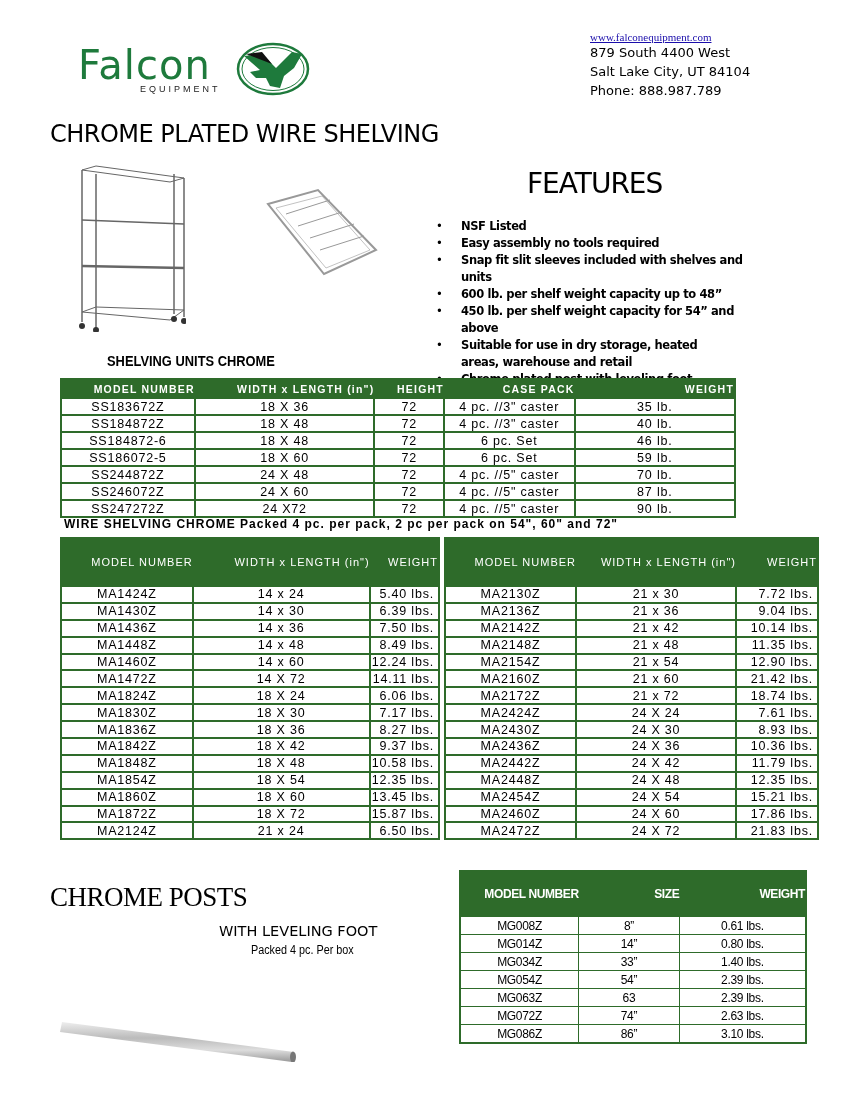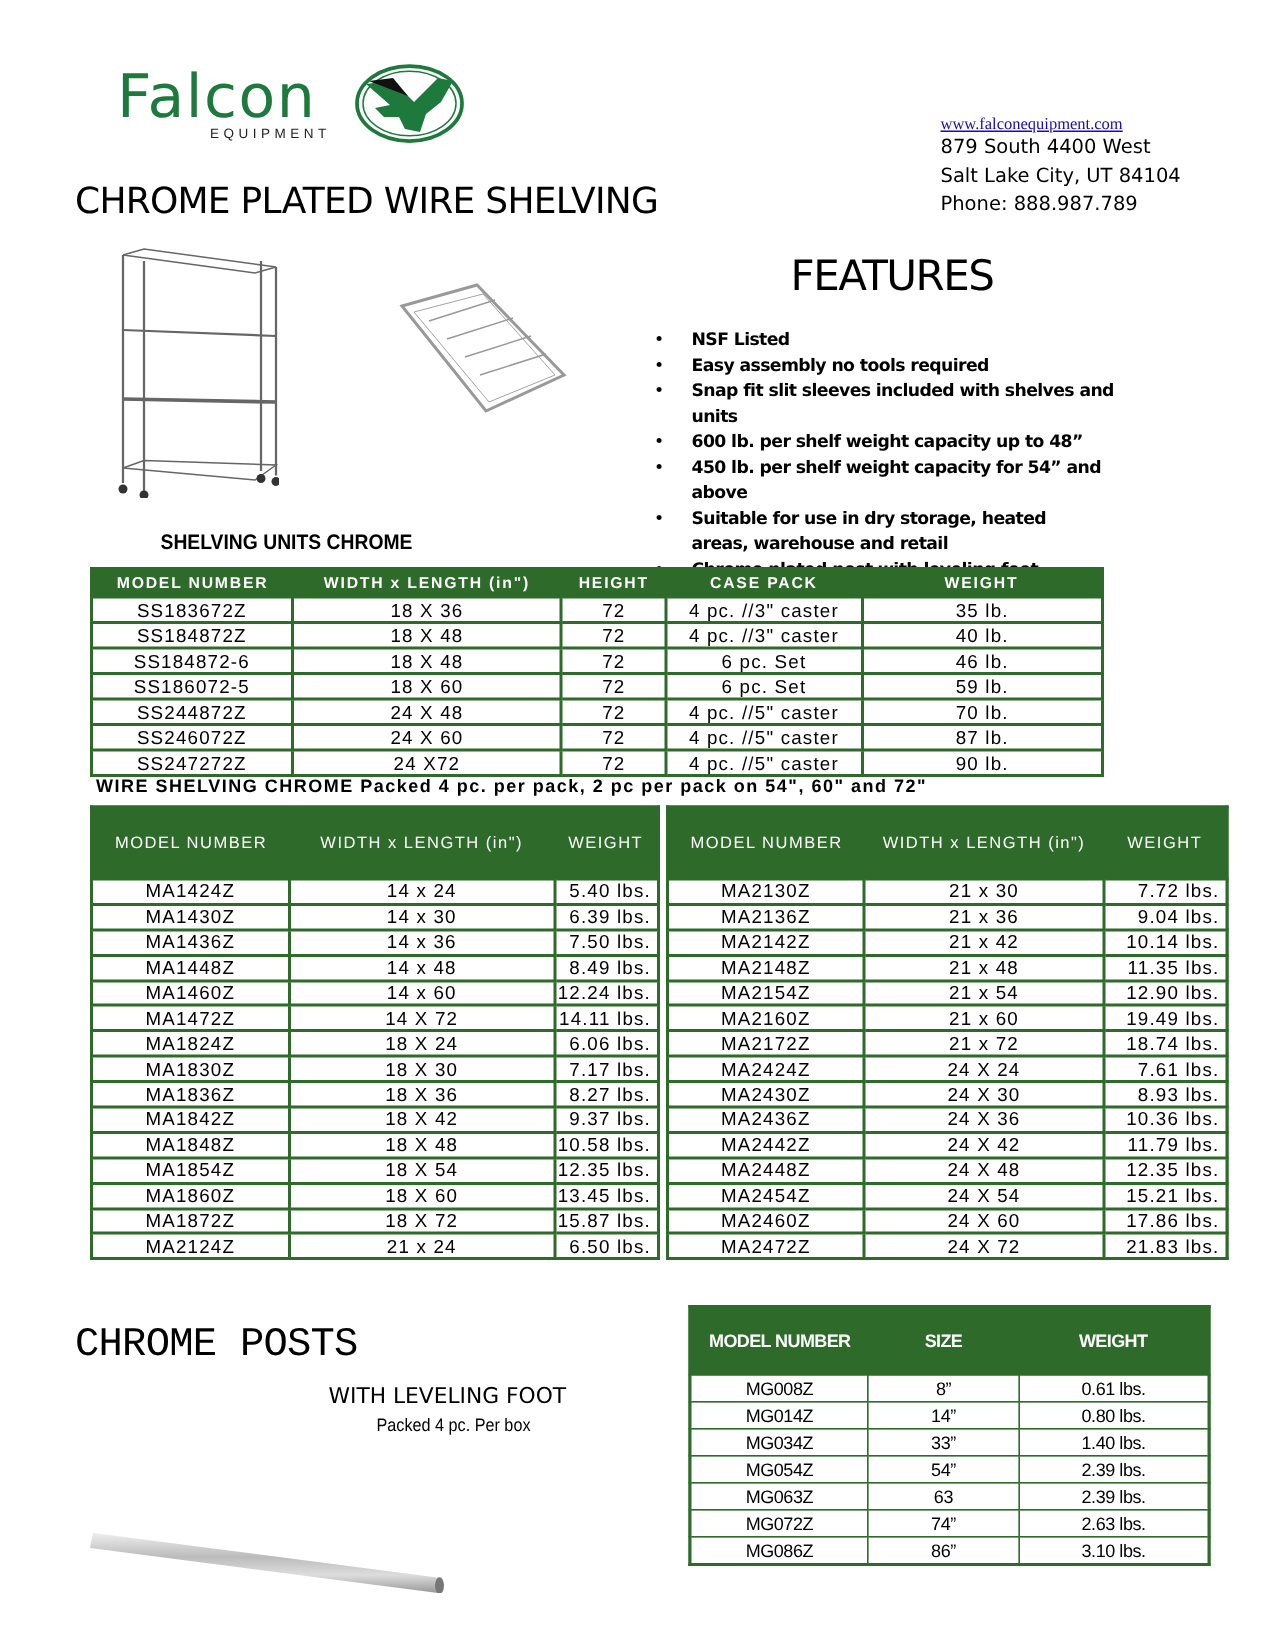--- a/index.html
+++ b/index.html
@@ -6,55 +6,55 @@
   body { width: 850px; height: 1100px; position: relative; overflow: hidden; font-family: "Liberation Sans", sans-serif; color: #000; }
   .abs { position: absolute; }
 
   
   .logo { left: 78px; top: 40px; width: 235px; height: 60px; }
   .logo-word { position: absolute; left: 0; top: 2px; font-family: "DejaVu Sans", sans-serif; font-weight: normal; font-size: 40px; color: #1e7a3c; letter-spacing: 1px; }
   .logo-sub { position: absolute; left: 62px; top: 44px; font-size: 9px; letter-spacing: 3px; color: #222; }
   .logo-emblem { position: absolute; left: 158px; top: 2px; width: 74px; height: 54px; }
 
   
-  .contact { left: 627px; top: 31px; font-family: "DejaVu Sans", sans-serif; font-size: 13px; line-height: 19px; margin-top: 46px; }
+  .contact { left: 590px; top: 31px; font-family: "DejaVu Sans", sans-serif; font-size: 13px; line-height: 19px; }
   .contact .url { font-family: "Liberation Serif", serif; font-size: 11px; color: #1a0dab; text-decoration: underline; line-height: 12px; display:block; }
   .contact div { white-space: nowrap; }
 
   .main-title { left: 50px; top: 120px; font-family: "DejaVu Sans", sans-serif; font-size: 24px; letter-spacing: -0.5px; }
 
   .features-title { left: 527px; top: 167px; font-family: "DejaVu Sans", sans-serif; font-size: 28px; letter-spacing: -1px; }
   .features { left: 436px; top: 218px; font-family: "DejaVu Sans", sans-serif; font-size: 11.5px; font-weight: bold; letter-spacing: -0.4px; }
   .features ul { margin:0; padding:0; list-style: none; }
   .features li { position: relative; padding-left: 25px; line-height: 17px; width: 300px; }
   .features li::before { content: "•"; position: absolute; left: 0; top: 0; font-weight: normal; }
 
   .img-unit { left: 78px; top: 162px; width: 108px; height: 170px; }
   .img-shelf { left: 266px; top: 188px; width: 112px; height: 96px; }
   .shelving-caption { left: 107px; top: 353px; font-size: 14px; font-weight: bold; transform: scaleX(0.92); transform-origin: left; }
 
   
   table { border-collapse: collapse; }
   .gtable { position: absolute; background: #2e6b2a; }
-  .gtable th { color: #fff; font-weight: bold; font-size: 10.5px; letter-spacing: 1.2px; text-align: center; padding: 0; white-space: nowrap; }
+  .gtable th { color: #fff; font-weight: bold; font-size: 10.5px; letter-spacing: 1.2px; text-align: right; padding: 0; white-space: nowrap; }
   .gtable td { background: #fff; text-align: center; font-size: 12.5px; letter-spacing: 0.8px; padding: 0; border: 2px solid #2e6b2a; white-space: nowrap; }
 
   .t1 { left: 60px; top: 378px; width: 676px; border: 2px solid #2e6b2a; }
   .t1 th { height: 17px; }
   .t1 td { height: 15px; }
 
   .wire-title { left: 64px; top: 517px; font-family: Liberation Sans, sans-serif; font-weight: bold; font-size: 12px; letter-spacing: 1px; white-space: nowrap; }
 
   .t2 { left: 60px; top: 537px; width: 380px; border: 2px solid #2e6b2a; }
   .t3 { left: 444px; top: 537px; width: 375px; border: 2px solid #2e6b2a; }
   .t2 th, .t3 th { height: 46px; font-weight: normal; letter-spacing: 1px; font-size: 11px; }
   .t2 td, .t3 td { height: 14.9px; font-size: 12.5px; }
   .t2 td.w, .t3 td.w { text-align: right; padding-right: 4px; }
 
-  .posts-title { left: 50px; top: 882px; font-family: Liberation Mono, monospace; font-size: 27px; letter-spacing: -0.5px; }
+  .posts-title { left: 50px; top: 882px; font-family: Liberation Serif, serif; font-size: 27px; letter-spacing: -0.5px; }
   .posts-sub { left: 219px; top: 923px; font-family: "DejaVu Sans", sans-serif; font-size: 14.5px; }
   .posts-note { left: 251px; top: 943px; font-size: 12px; transform: scaleX(0.9); transform-origin: left; }
 
   .t4 { left: 459px; top: 870px; width: 348px; border: 2px solid #2e6b2a; }
   .t4 th { height: 44px; font-size: 12px; letter-spacing: -0.4px; font-family: "Liberation Sans", sans-serif; }
   .t4 td { height: 17px; font-size: 12px; letter-spacing: -0.3px; border-width: 1.5px; }
 
   .img-post { left: 58px; top: 1012px; width: 240px; height: 50px; }
 </style>
 </head>
@@ -323,21 +323,21 @@
         <td class="w">11.35 lbs.</td>
       </tr>
       <tr>
         <td>MA2154Z</td>
         <td>21 x 54</td>
         <td class="w">12.90 lbs.</td>
       </tr>
       <tr>
         <td>MA2160Z</td>
         <td>21 x 60</td>
-        <td class="w">19.49 lbs.</td>
+        <td class="w">21.42 lbs.</td>
       </tr>
       <tr>
         <td>MA2172Z</td>
         <td>21 x 72</td>
         <td class="w">18.74 lbs.</td>
       </tr>
       <tr>
         <td>MA2424Z</td>
         <td>24 X 24</td>
         <td class="w">7.61 lbs.</td>

